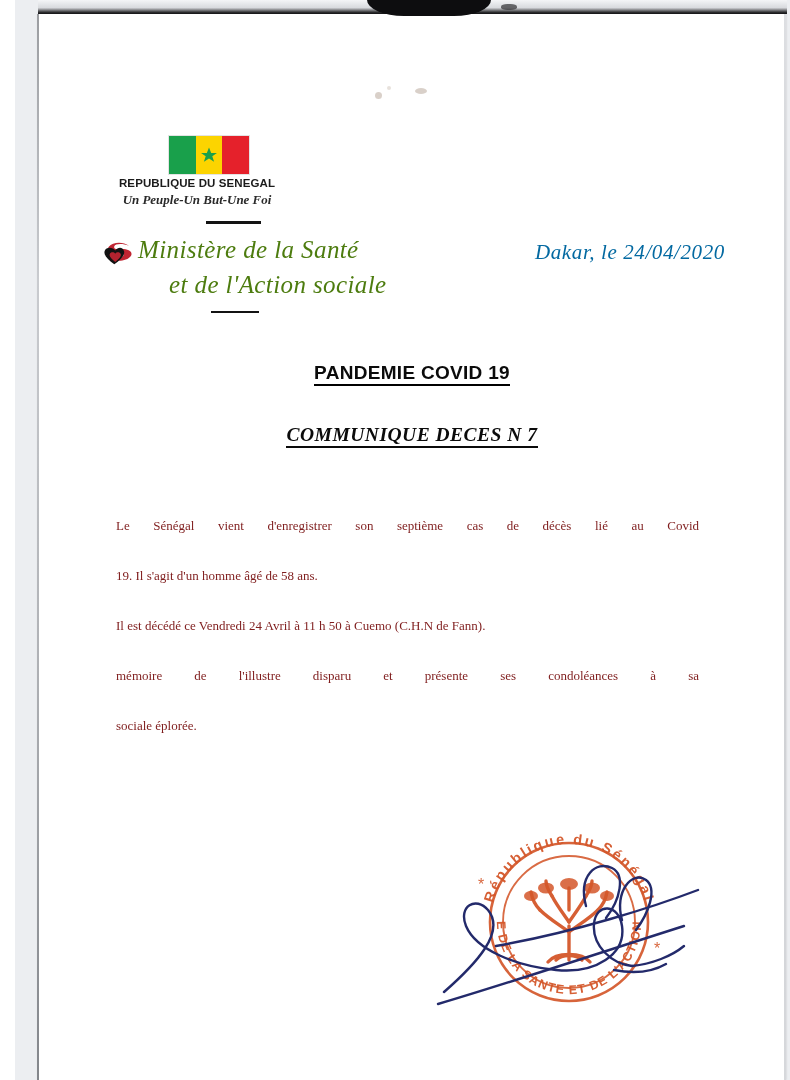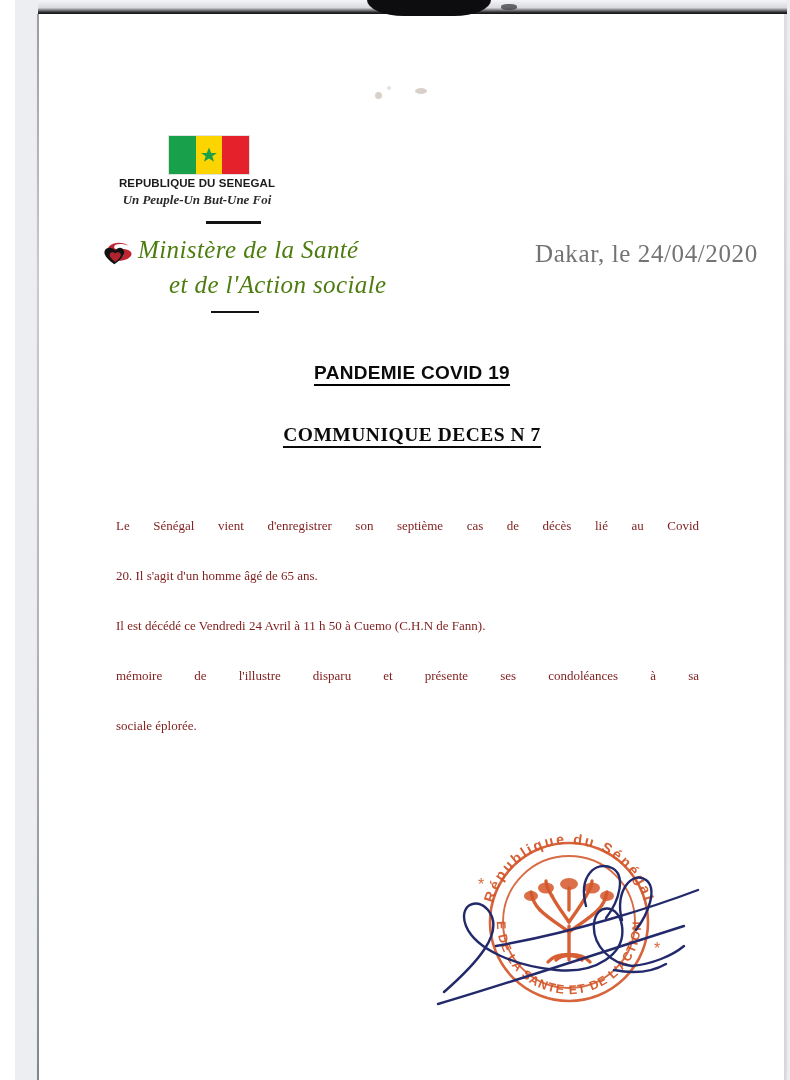--- a/index.html
+++ b/index.html
@@ -168,22 +168,23 @@
     top: 297px;
     width: 48px;
     height: 2px;
     background: #131313;
   }
   #date-line {
     position: absolute;
     left: 497px;
     top: 226px;
     font-family: "Liberation Serif", serif;
-    font-size: 25px;
-    color: #737373;
+    font-style: italic;
+    font-size: 21px;
+    color: #0369a1;
     letter-spacing: .6px;
     white-space: nowrap;
   }
 
   
   #title-main {
     position: absolute;
     left: 0;
     top: 348px;
     width: 748px;
@@ -201,20 +202,21 @@
   #title-sub {
     position: absolute;
     left: 0;
     top: 410px;
     width: 748px;
     text-align: center;
   }
   #title-sub span {
     font-family: "Liberation Serif", serif;
     font-weight: bold;
+    font-style: italic;
     font-size: 19.5px;
     letter-spacing: .5px;
     color: #0b0b0b;
     border-bottom: 2px solid #0b0b0b;
     padding-bottom: 1px;
   }
 
   
   #body-block {
     position: absolute;
@@ -293,21 +295,21 @@
 
     <div id="title-main">
       <span>PANDEMIE COVID 19</span>
     </div>
     <div id="title-sub">
       <span>COMMUNIQUE DECES N 7</span>
     </div>
 
     <div id="body-block">
       <div class="body-line justify">Le Sénégal vient d'enregistrer son septième cas de décès lié au Covid</div>
-      <div class="body-line">20. Il s'agit d'un homme âgé de 65 ans.</div>
+      <div class="body-line">19. Il s'agit d'un homme âgé de 58 ans.</div>
       <div class="body-line">Il est décédé ce Vendredi 24 Avril à 11 h 50 à Cuemo (C.H.N de Fann).</div>
       <div class="body-line justify">mémoire de l'illustre disparu et   présente ses condoléances à sa</div>
       <div class="body-line">sociale éplorée.</div>
     </div>
 
     <div id="stamp-area">
 
       <svg id="stamp-svg" width="300" height="210" viewBox="0 0 300 210">
         <defs>
           <path id="arc-top" d="M 55 108 A 78 78 0 0 1 211 108"></path>

